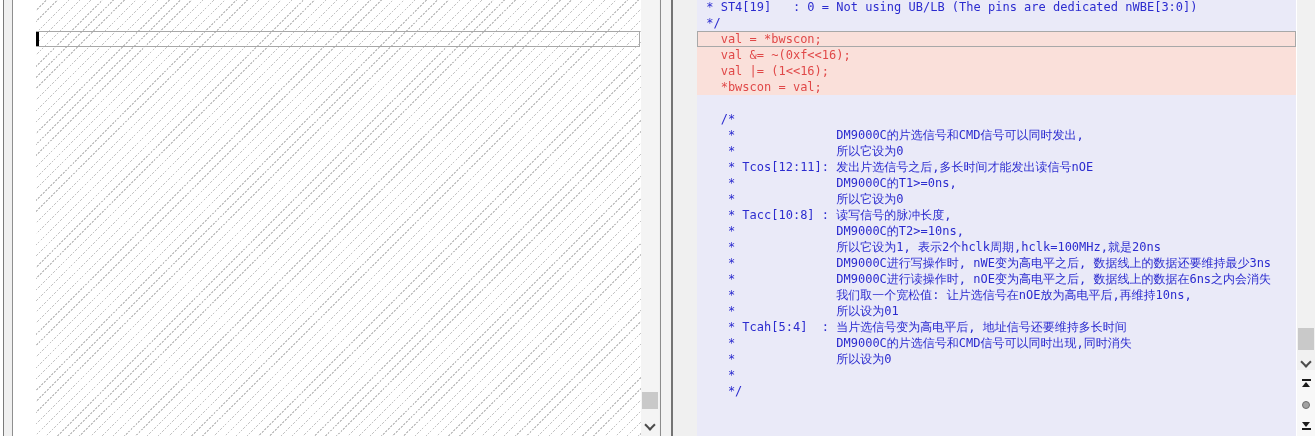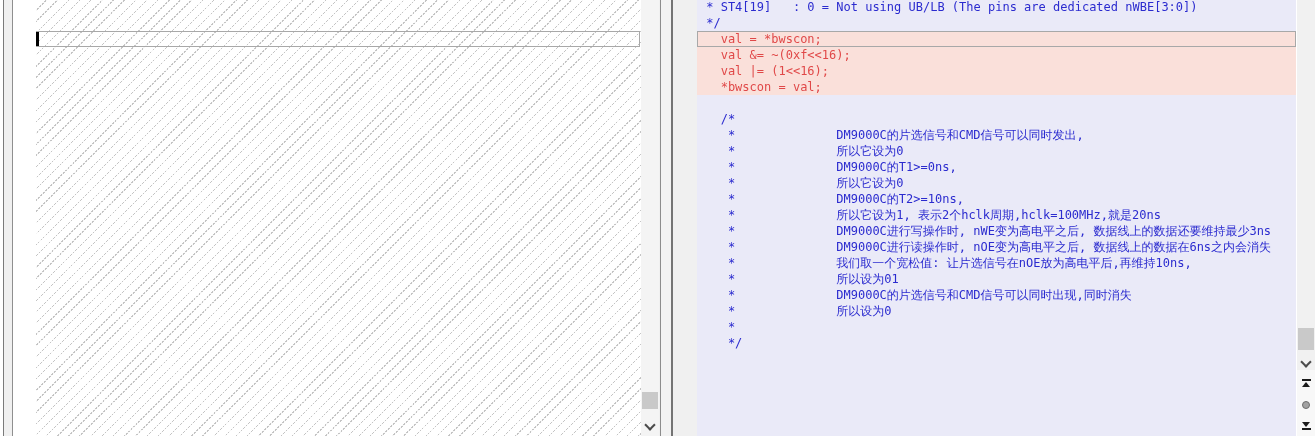--- a/index.html
+++ b/index.html
@@ -138,28 +138,31 @@
       <div class="line comment"> * ST4[19]   : 0 = Not using UB/LB (The pins are dedicated nWBE[3:0])</div>
       <div class="line comment"> */</div>
       <div class="line changed current">   val = *bwscon;</div>
       <div class="line changed">   val &amp;= ~(0xf&lt;&lt;16);</div>
       <div class="line changed">   val |= (1&lt;&lt;16);</div>
       <div class="line changed">   *bwscon = val;</div>
       <div class="line plain"></div>
       <div class="line comment">   /*</div>
       <div class="line comment">    *              DM9000C的片选信号和CMD信号可以同时发出,</div>
       <div class="line comment">    *              所以它设为0</div>
+      <div class="line comment">    * Tcos[12:11]: 发出片选信号之后,多长时间才能发出读信号nOE</div>
       <div class="line comment">    *              DM9000C的T1&gt;=0ns,</div>
       <div class="line comment">    *              所以它设为0</div>
+      <div class="line comment">    * Tacc[10:8] : 读写信号的脉冲长度,</div>
       <div class="line comment">    *              DM9000C的T2&gt;=10ns,</div>
       <div class="line comment">    *              所以它设为1, 表示2个hclk周期,hclk=100MHz,就是20ns</div>
       <div class="line comment">    *              DM9000C进行写操作时, nWE变为高电平之后, 数据线上的数据还要维持最少3ns</div>
       <div class="line comment">    *              DM9000C进行读操作时, nOE变为高电平之后, 数据线上的数据在6ns之内会消失</div>
       <div class="line comment">    *              我们取一个宽松值: 让片选信号在nOE放为高电平后,再维持10ns,</div>
       <div class="line comment">    *              所以设为01</div>
+      <div class="line comment">    * Tcah[5:4]  : 当片选信号变为高电平后, 地址信号还要维持多长时间</div>
       <div class="line comment">    *              DM9000C的片选信号和CMD信号可以同时出现,同时消失</div>
       <div class="line comment">    *              所以设为0</div>
       <div class="line comment">    *</div>
       <div class="line comment">    */</div>
     </div>
 </div>
 
 <div class="abs scroll-edge"></div>
 <div class="abs vscroll-right">
   <div class="abs thumb thumb-right"></div>

